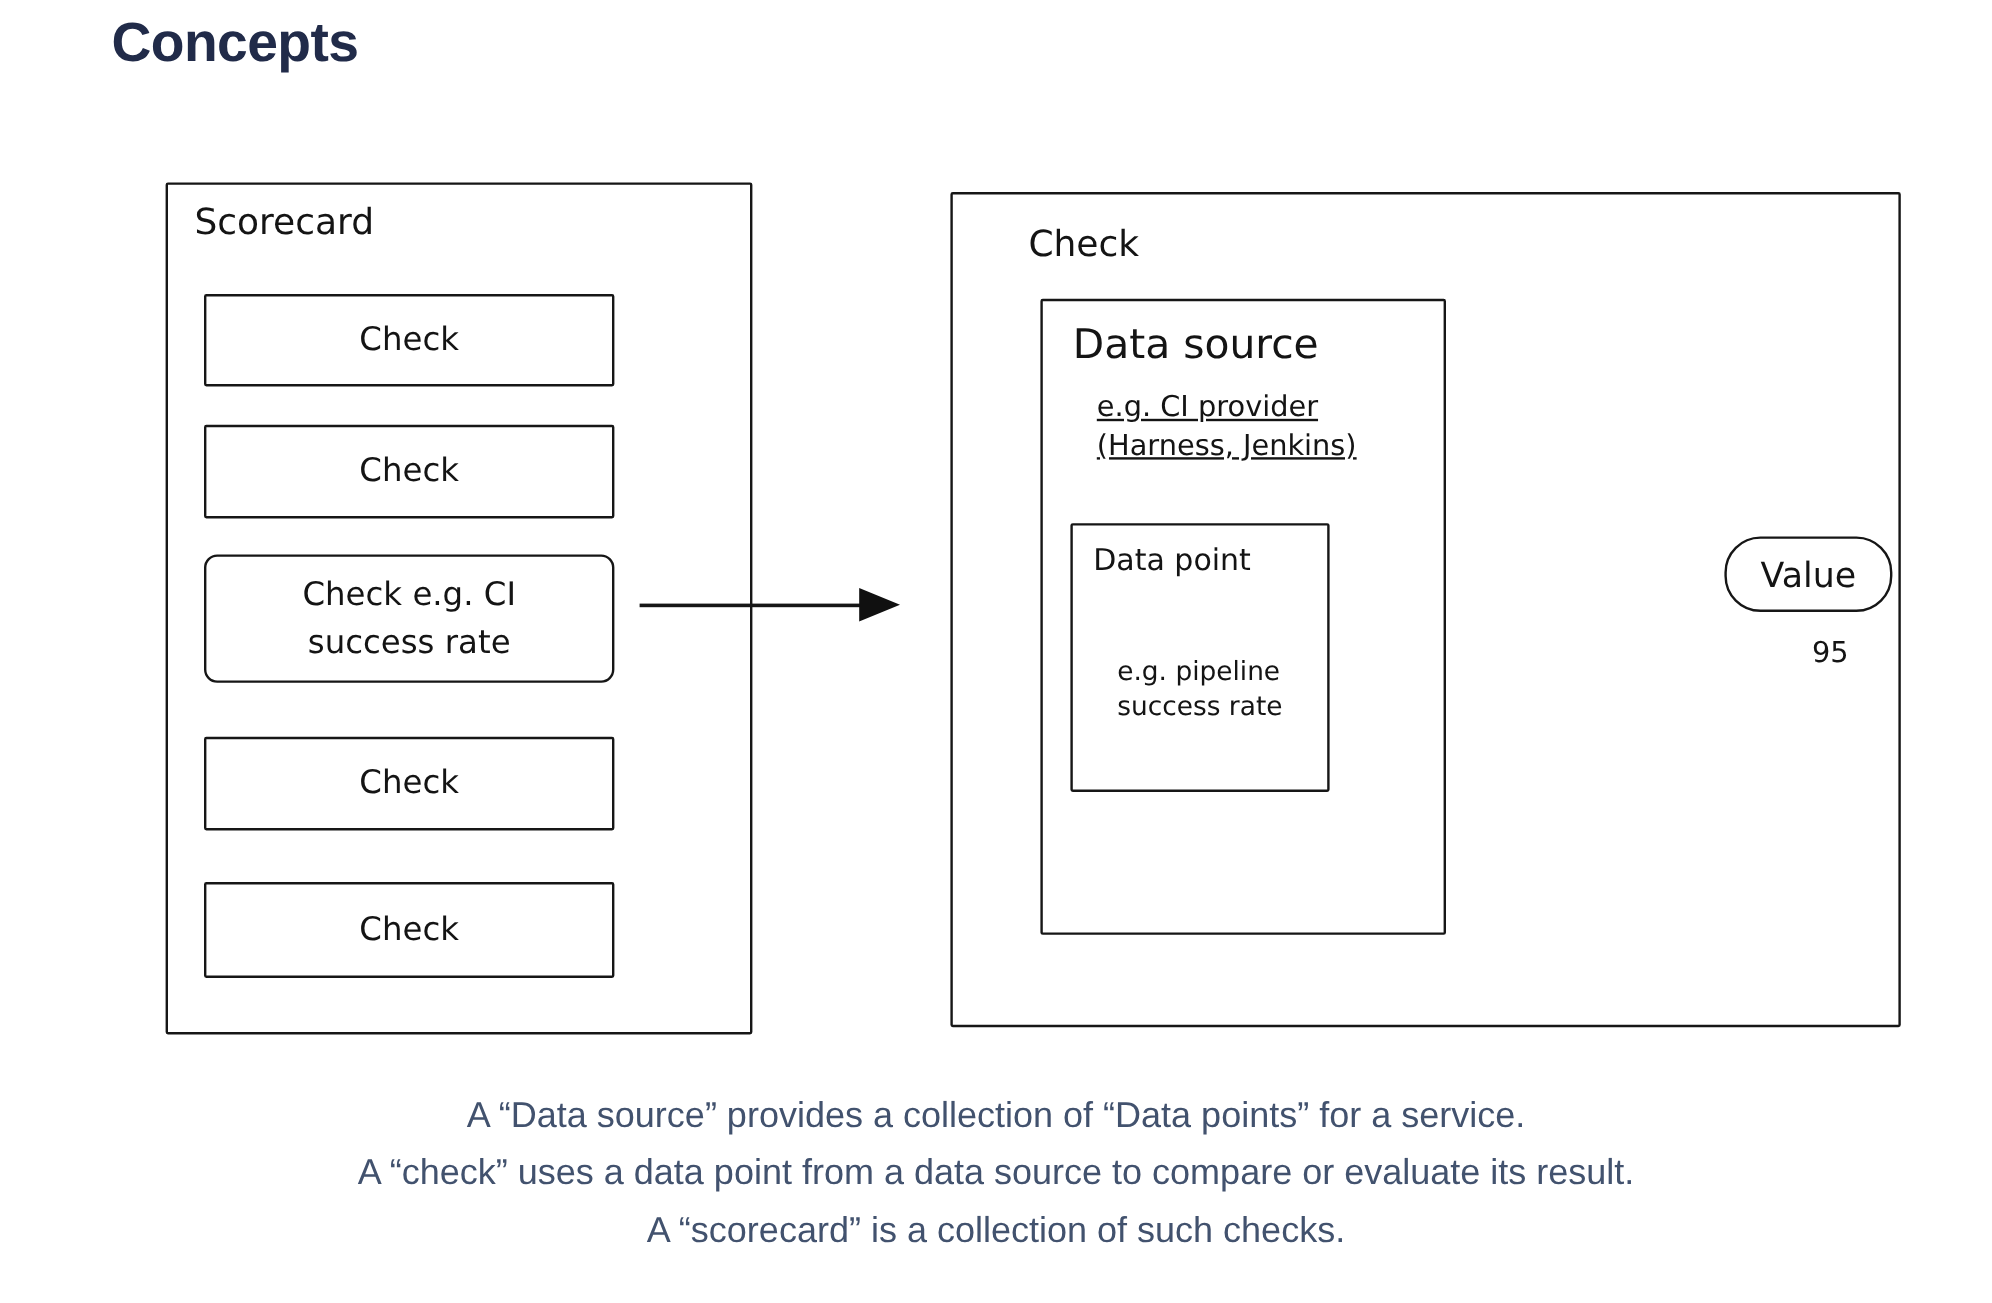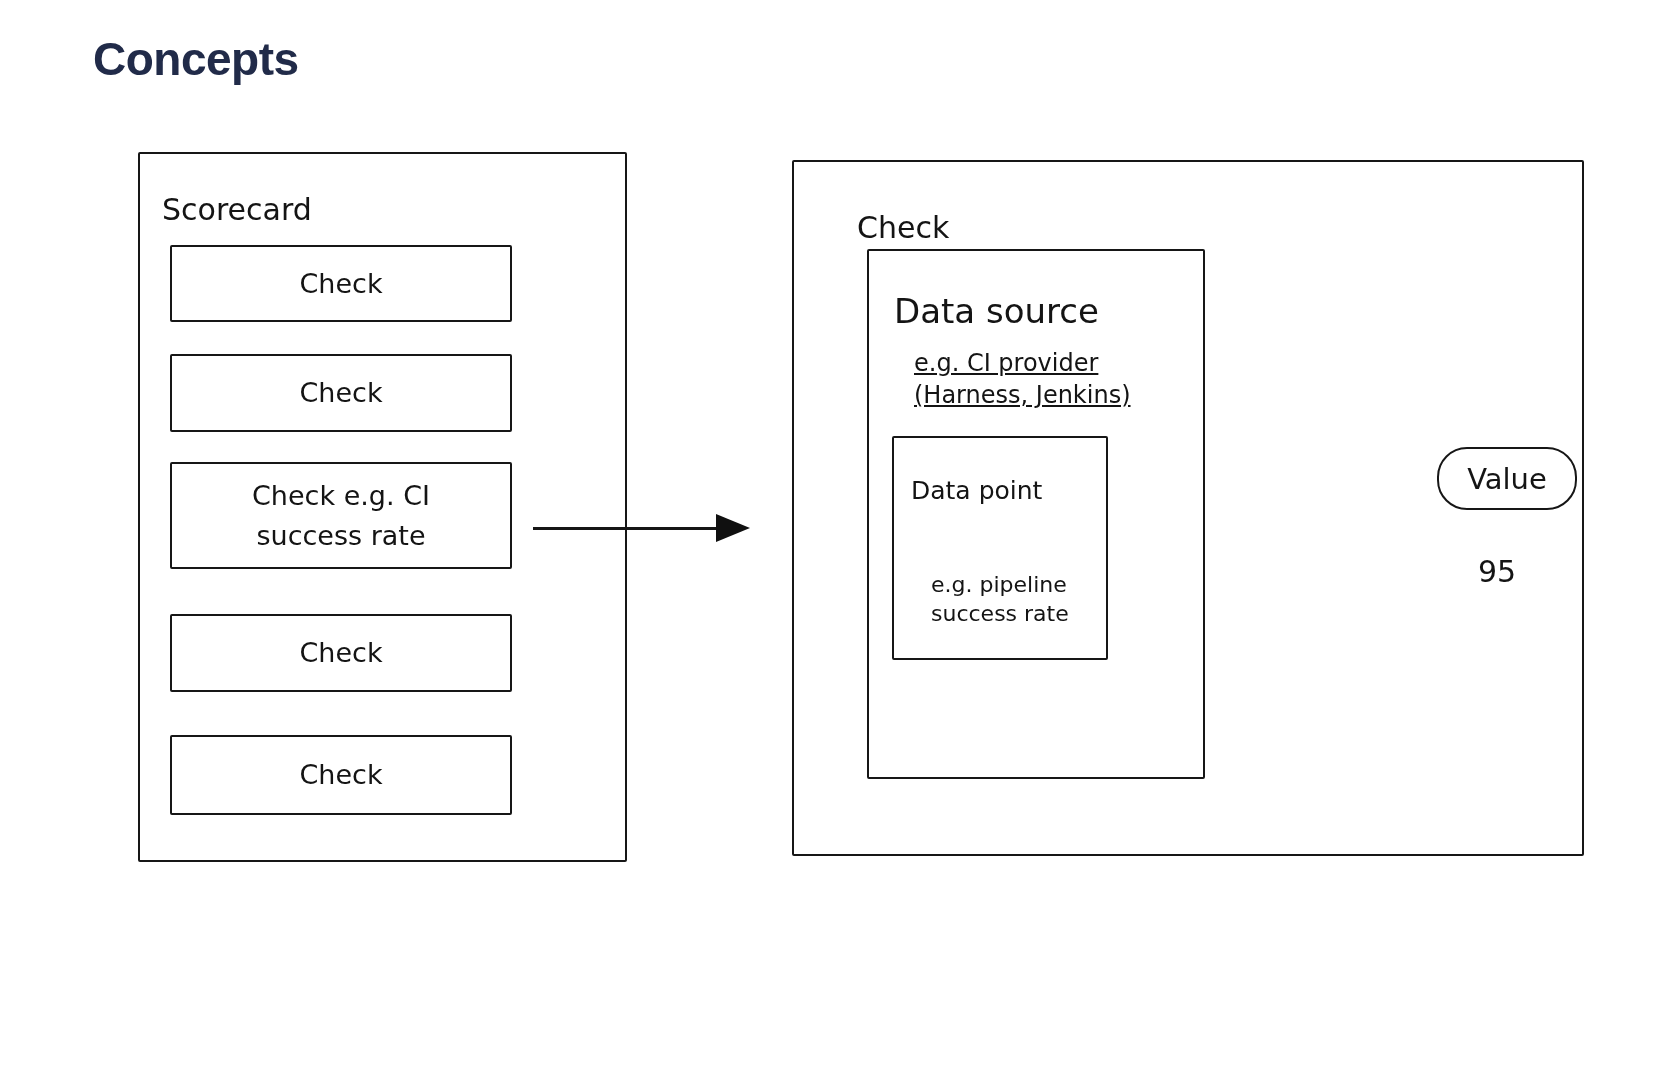--- a/index.html
+++ b/index.html
@@ -4,21 +4,21 @@
 <style>
   html, body { margin: 0; padding: 0; background: #ffffff; }
   #page {
     position: relative;
     width: 1660px;
     height: 1086px;
     background: #ffffff;
     font-family: "Liberation Sans", sans-serif;
     overflow: hidden;
   }
-  .abs { position: absolute; margin-top: 24px; }
+  .abs { position: absolute; }
 
   
   #page-title {
     left: 93px; top: 8px;
     font-size: 46px;
     font-weight: 700;
     letter-spacing: -0.5px;
     color: #212b49;
   }
 
@@ -51,21 +51,21 @@
     display: flex;
     align-items: center;
     justify-content: center;
     text-align: center;
     font-size: 27px;
     line-height: 40px;
     padding: 0 28px;
   }
   #check-row-1 { top: 91px;  height: 77px; }
   #check-row-2 { top: 200px; height: 78px; }
-  #check-row-3 { top: 308px; height: 107px; }
+  #check-row-3 { top: 308px; height: 107px; border-radius: 11px; }
   #check-row-4 { top: 460px; height: 78px; }
   #check-row-5 { top: 581px; height: 80px; }
 
   
   #arrow-line { left: 533px; top: 503px; width: 186px; height: 3px; background: #161616; }
   #arrow-head {
     left: 716px; top: 490px;
     width: 0; height: 0;
     border-top: 14px solid transparent;
     border-bottom: 14px solid transparent;
@@ -103,21 +103,21 @@
     font-size: 24px; line-height: 33px;
     white-space: pre-line;
   }
 
   #value-box {
     left: 643px; top: 285px; width: 140px; height: 63px;
     display: flex; align-items: center; justify-content: center;
     font-size: 29px;
     border-radius: 30px;
   }
-  #value-example { left: 684px; top: 368px; font-size: 30px; }
+  #value-example { left: 716px; top: 368px; font-size: 24px; }
 
   
   #caption {
     left: 0; top: 906px; width: 1660px;
     text-align: center;
     color: #42526e;
     font-size: 30px;
     line-height: 48px;
   }
 </style>
@@ -158,14 +158,19 @@
         <div id="data-point-example" class="abs hand">e.g. pipeline
 success rate</div>
       </div>
     </div>
 
 
     <div id="value-box" class="box thin hand">Value</div>
     <div id="value-example" class="abs hand">95</div>
   </div>
 
+  <div id="caption" class="abs">
+    <div>A “Data source” provides a collection of “Data points” for a service.</div>
+    <div>A “check” uses a data point from a data source to compare or evaluate its result.</div>
+    <div>A “scorecard” is a collection of such checks.</div>
+  </div>
 
 </div>
 
 </body></html>

